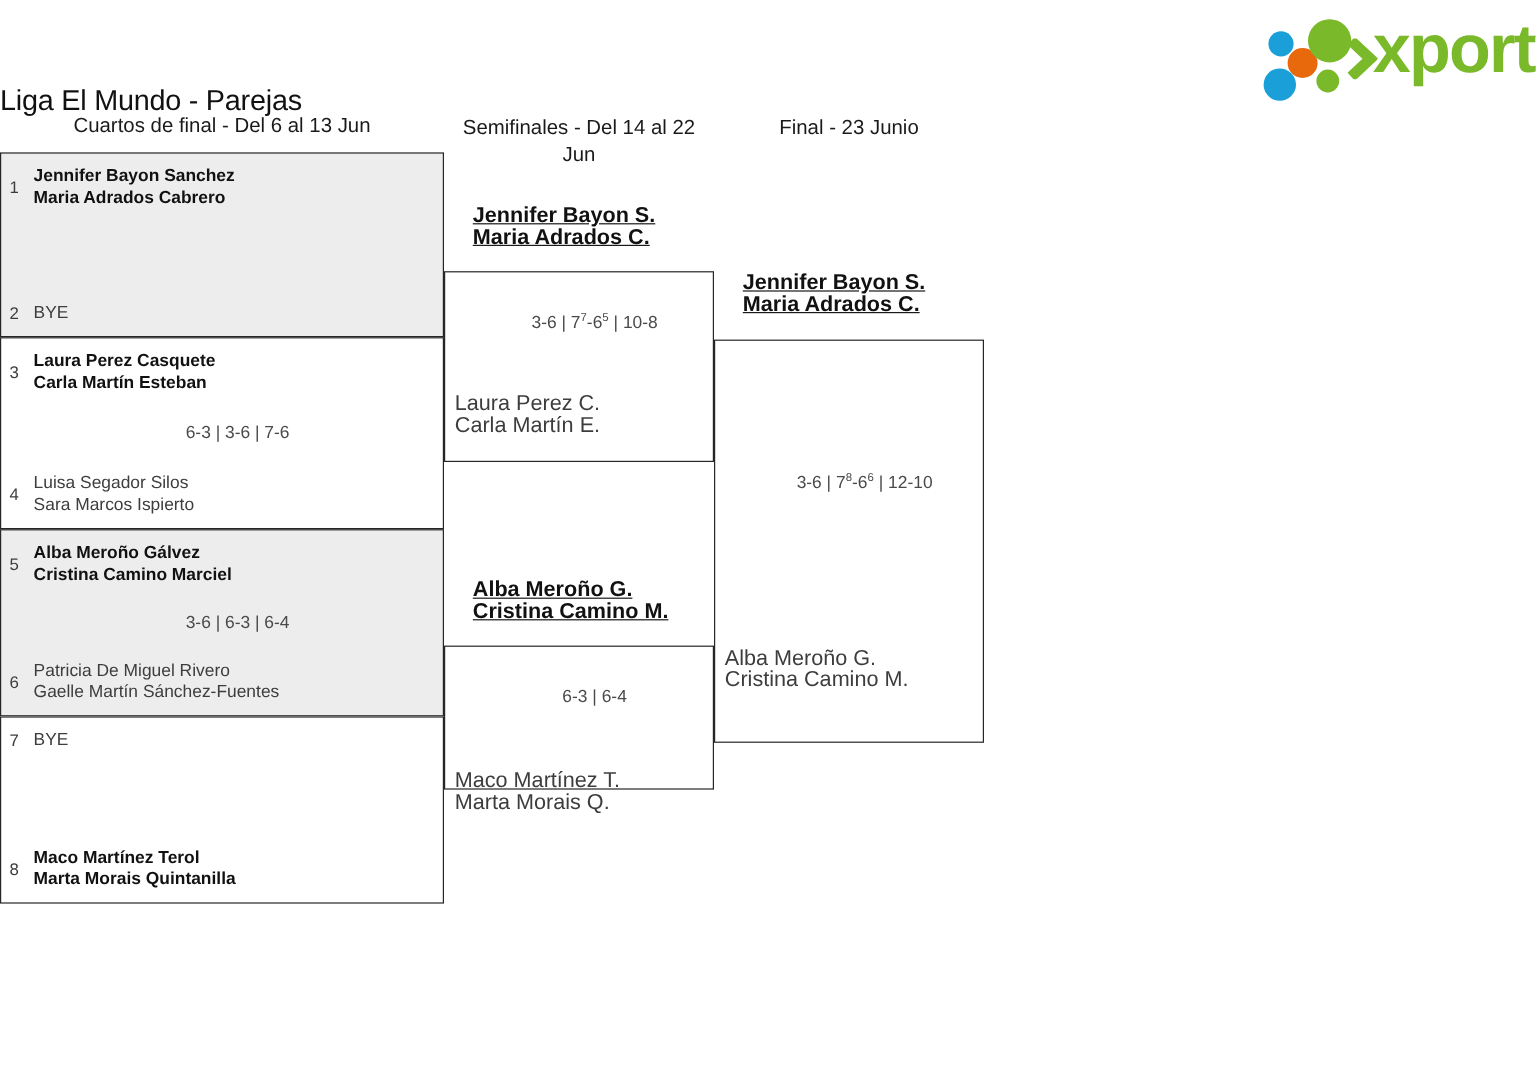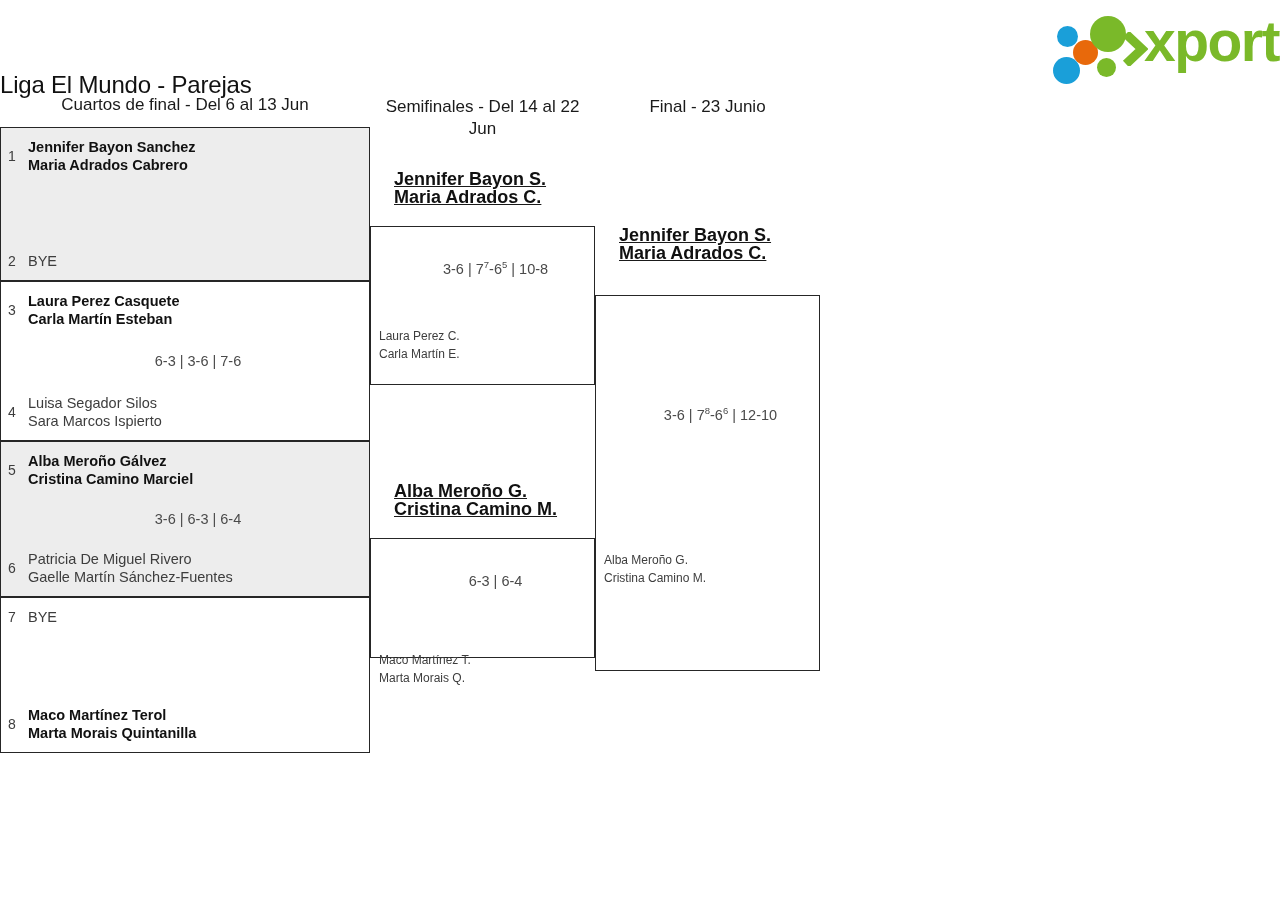--- a/index.html
+++ b/index.html
@@ -155,21 +155,21 @@
     text-decoration: underline;
   }
   .adv-label.winner .pname { font-weight: 700; color: #111111; display: block; }
 
   .r2 { left: 370px; width: 225px; }
   .r3 { left: 595px; width: 225px; }
 
   .r2 .inner-loser, .r3 .inner-loser {
     position: absolute;
     left: 8px;
-    font-size: 12px;
+    font-size: 18px;
     line-height: 18px;
     white-space: nowrap;
   }
   .r2 .inner-loser .pname, .r3 .inner-loser .pname {
     display: block;
     font-weight: 400;
     color: #3d3d3d;
   }
 </style>
 </head>
@@ -263,31 +263,31 @@
       <span class="pname">Carla Martín E.</span>
     </div>
   </div>
 
   <div class="adv-label winner r2" style="top:482px;">
     <span class="pname">Alba Meroño G.</span>
     <span class="pname">Cristina Camino M.</span>
   </div>
   <div class="match r2 plain" style="top:538px; height:120px;">
     <div class="score" id="sf2-score" style="top:33px;">6-3 | 6-4</div>
-    <div class="inner-loser" style="top:112px;">
+    <div class="inner-loser" style="top:102px;">
       <span class="pname">Maco Martínez T.</span>
       <span class="pname">Marta Morais Q.</span>
     </div>
   </div>
 
   <div class="adv-label winner r3" style="top:226px;">
     <span class="pname">Jennifer Bayon S.</span>
     <span class="pname">Maria Adrados C.</span>
   </div>
-  <div class="match r3 plain" style="top:295px; height:376px;text-decoration:underline;">
+  <div class="match r3 plain" style="top:283px; height:336px;text-decoration:underline;">
     <div class="score" id="final-score" style="top:110px;">3-6 | 7<sup>8</sup>-6<sup>6</sup> | 12-10</div>
     <div class="inner-loser" style="top:255px;">
       <span class="pname">Alba Meroño G.</span>
       <span class="pname">Cristina Camino M.</span>
     </div>
   </div>
 
 </div>
 
 </body></html>

